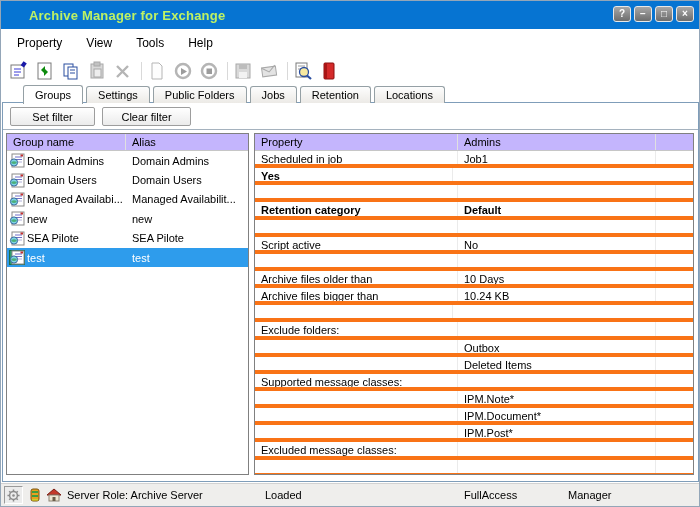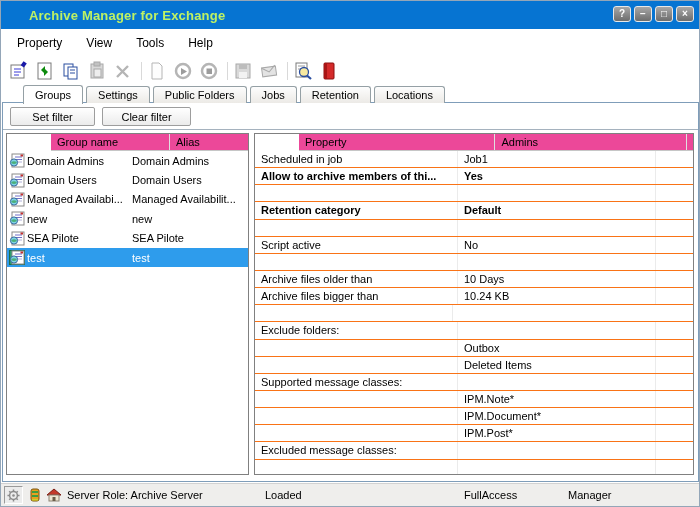--- a/index.html
+++ b/index.html
@@ -67,33 +67,33 @@
   #set-filter-btn { left:7px; top:4px; width:85px; }
   #clear-filter-btn { left:99px; top:4px; width:89px; }
   .tables-panel {
     position:absolute; left:0; top:26px; width:695px; height:352px;
     border-top:1px solid #a5b2be; background:#fff;
   }
   
   .grid { position:absolute; border:1px solid #808080; background:#fff; overflow:hidden; }
   #groups-grid { left:3px; top:3px;  width:243px; height:342px; }
   #props-grid  { left:251px; top:3px; width:440px; height:342px; }
-  .grid-head { display:flex; height:17px; background:#ec4899; border-bottom:1px solid #c6c6c6;margin-left:44px; }
+  .grid-head { display:flex; height:17px; background:#c4b5fd; border-bottom:1px solid #c6c6c6; }
   .grid-head .hcell {
     font-size:11px; color:#000; padding:2px 0 0 6px;
     border-right:1px solid #e0e0e0; overflow:hidden; white-space:nowrap;
   }
   
   .g-row { display:flex; height:19.4px; align-items:center; font-size:11px; white-space:nowrap; }
   .g-row .c1 { width:119px; display:flex; align-items:center; overflow:hidden; flex:0 0 auto; }
   .g-row .c2 { padding-left:6px; overflow:hidden; flex:1; }
   .g-row .gicon { width:16px; height:15px; margin:0 2px 0 2px; flex:0 0 auto; }
   .g-row.selected { background:#2e9cec; color:#fff; }
   
-  .p-row { display:flex; height:17.15px; font-size:11px; border-bottom:1px solid #f97316; }
+  .p-row { display:flex; height:17.15px; font-size:11px; border-bottom:4px solid #f97316; }
   .p-row .pc { width:203px; padding:2px 0 0 6px; border-right:1px solid #ebebeb;
                overflow:hidden; white-space:nowrap; flex:0 0 auto; }
   .p-row .vc { width:198px; padding:2px 0 0 6px; border-right:1px solid #ebebeb;
                overflow:hidden; white-space:nowrap; flex:0 0 auto; }
   .p-row .xc { flex:1; }
   .p-row.bold { font-weight:bold; }
   
   .statusbar {
     position:absolute; left:0; bottom:0; width:100%; height:23px;
     background:#efeeec; border-top:1px solid #d2d2d2;
@@ -324,21 +324,20 @@
           <div class="hcell" style="width:198px">Admins</div>
           <div class="hcell" style="flex:1; border-right:none"></div>
         </div>
         <div id="prop-rows">
             <div class="p-row">
               <div class="pc">Scheduled in job</div>
               <div class="vc">Job1</div>
               <div class="xc"></div>
             </div>
             <div class="p-row bold">
-              <div class="pc">Allow to archive members of thi...</div>
               <div class="vc">Yes</div>
               <div class="xc"></div>
             </div>
             <div class="p-row">
               <div class="pc"></div>
               <div class="vc"></div>
               <div class="xc"></div>
             </div>
             <div class="p-row bold">
               <div class="pc">Retention category</div>

